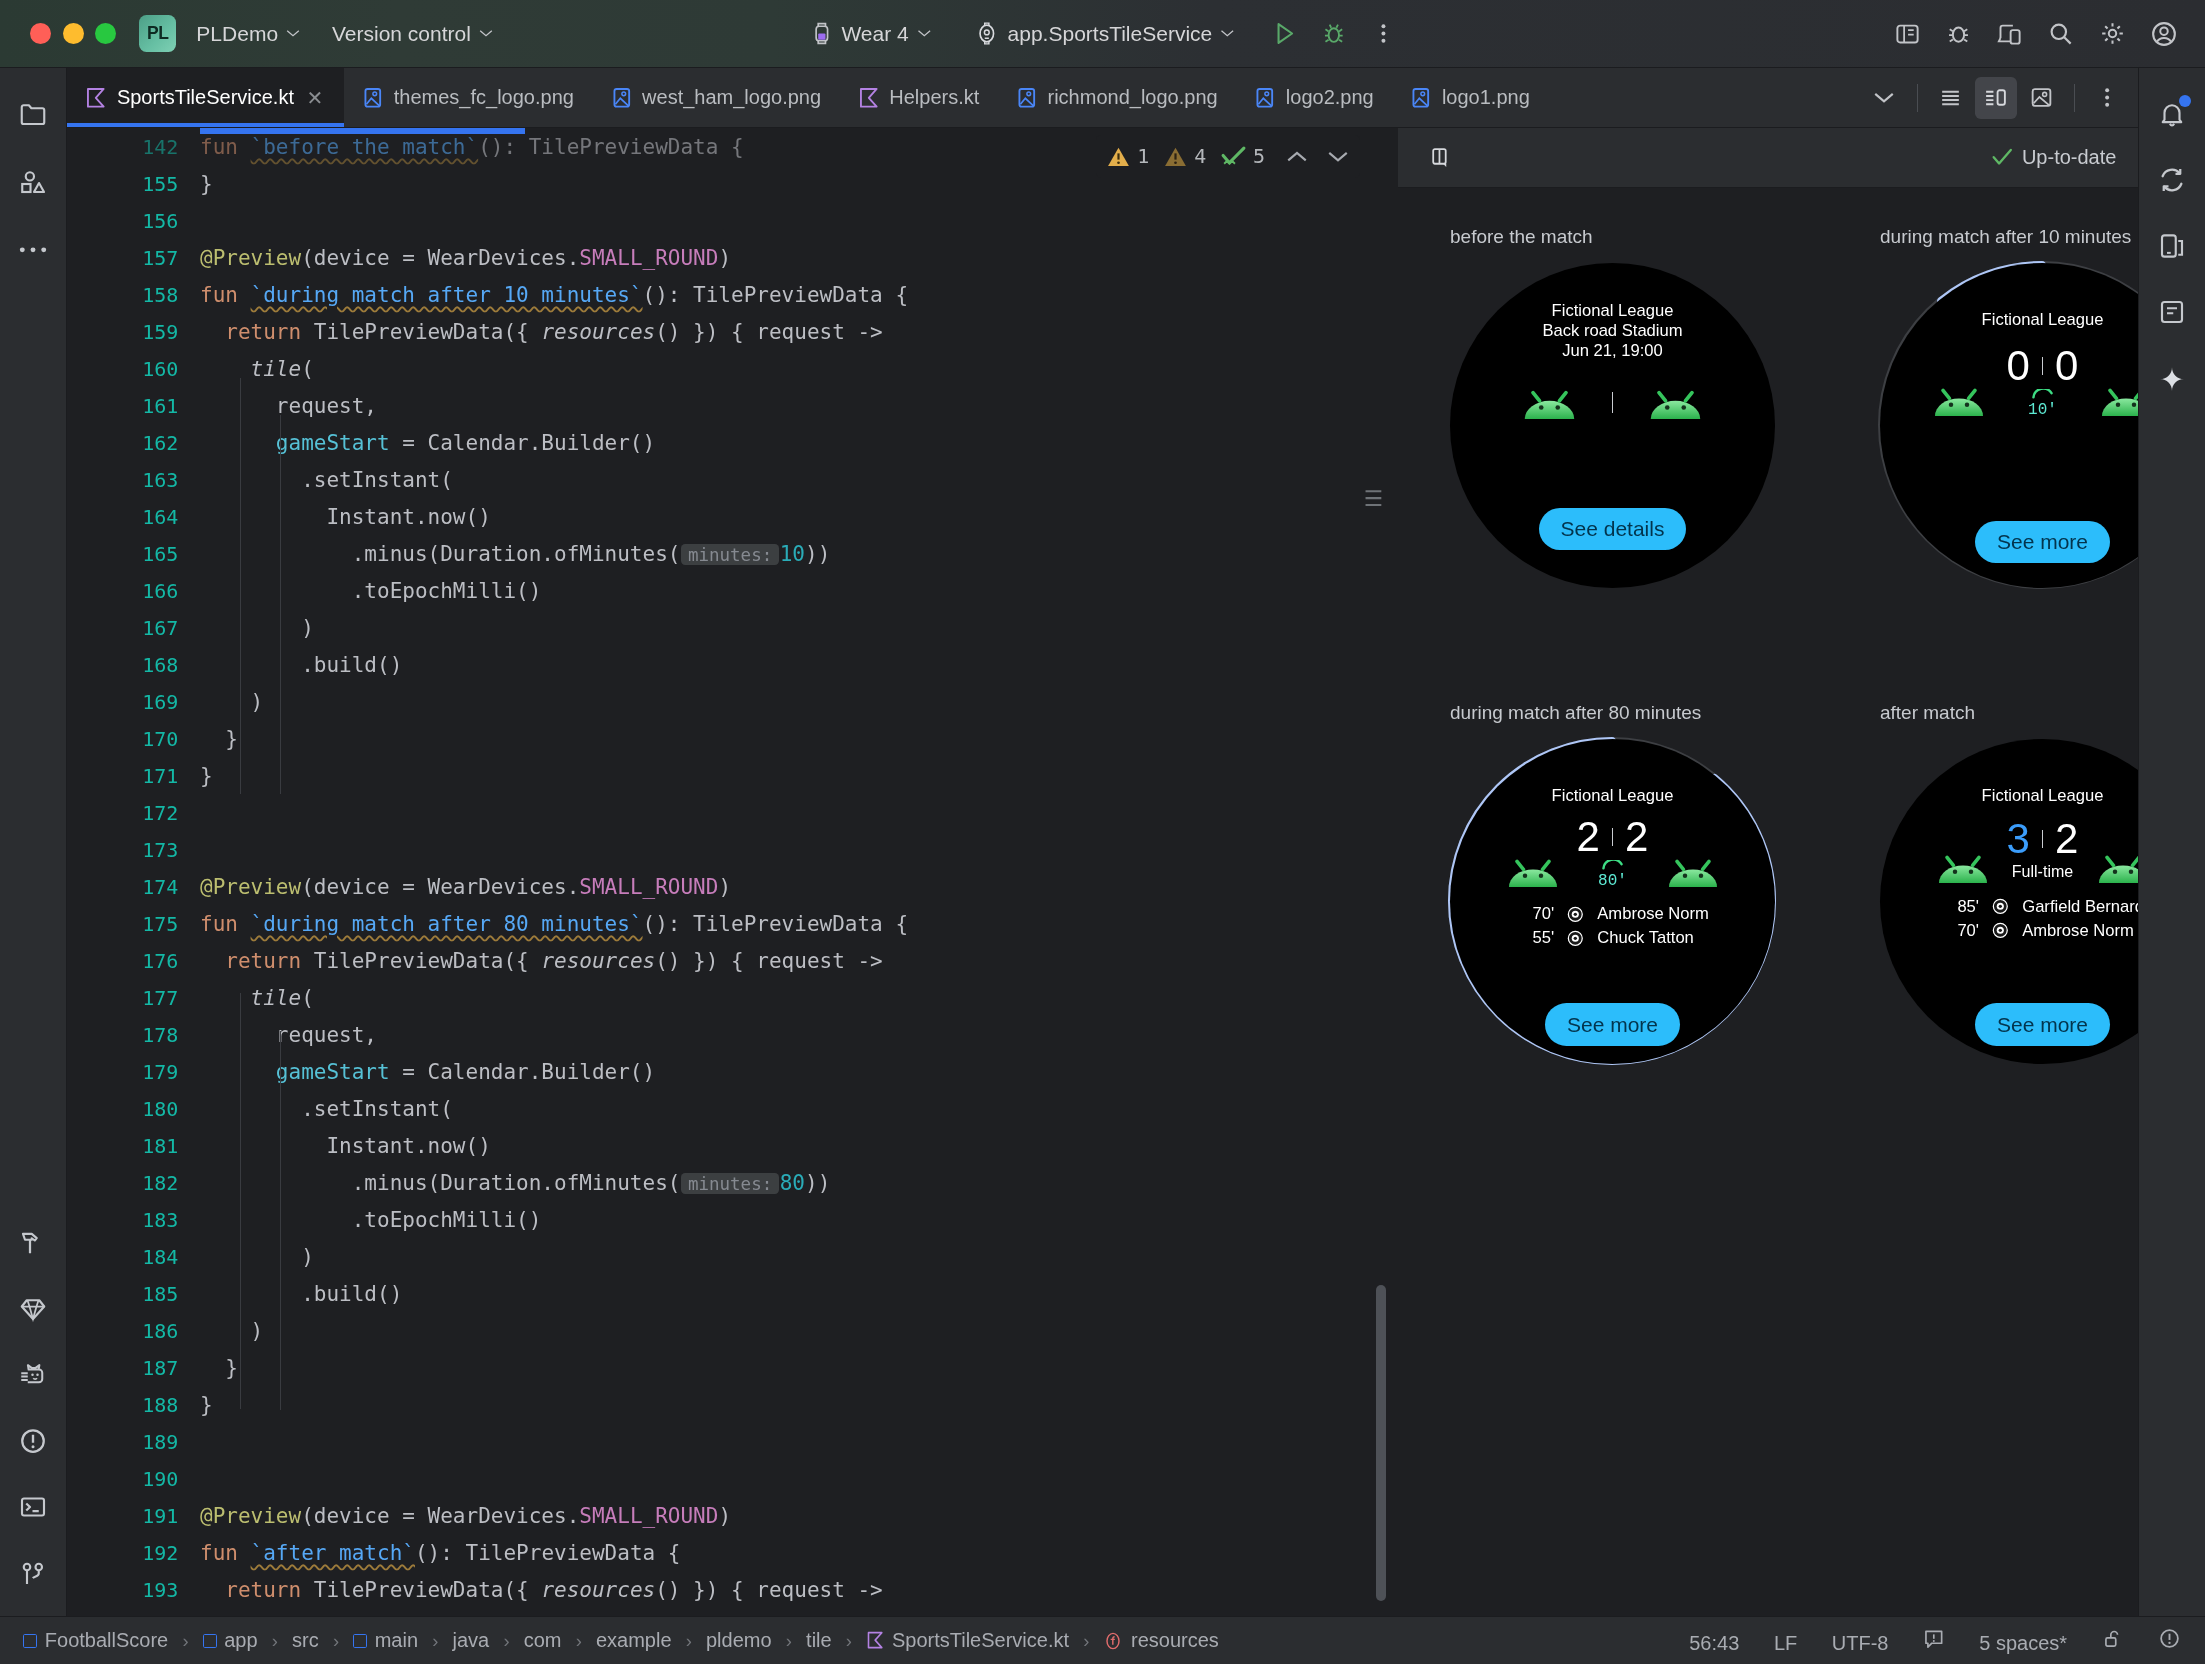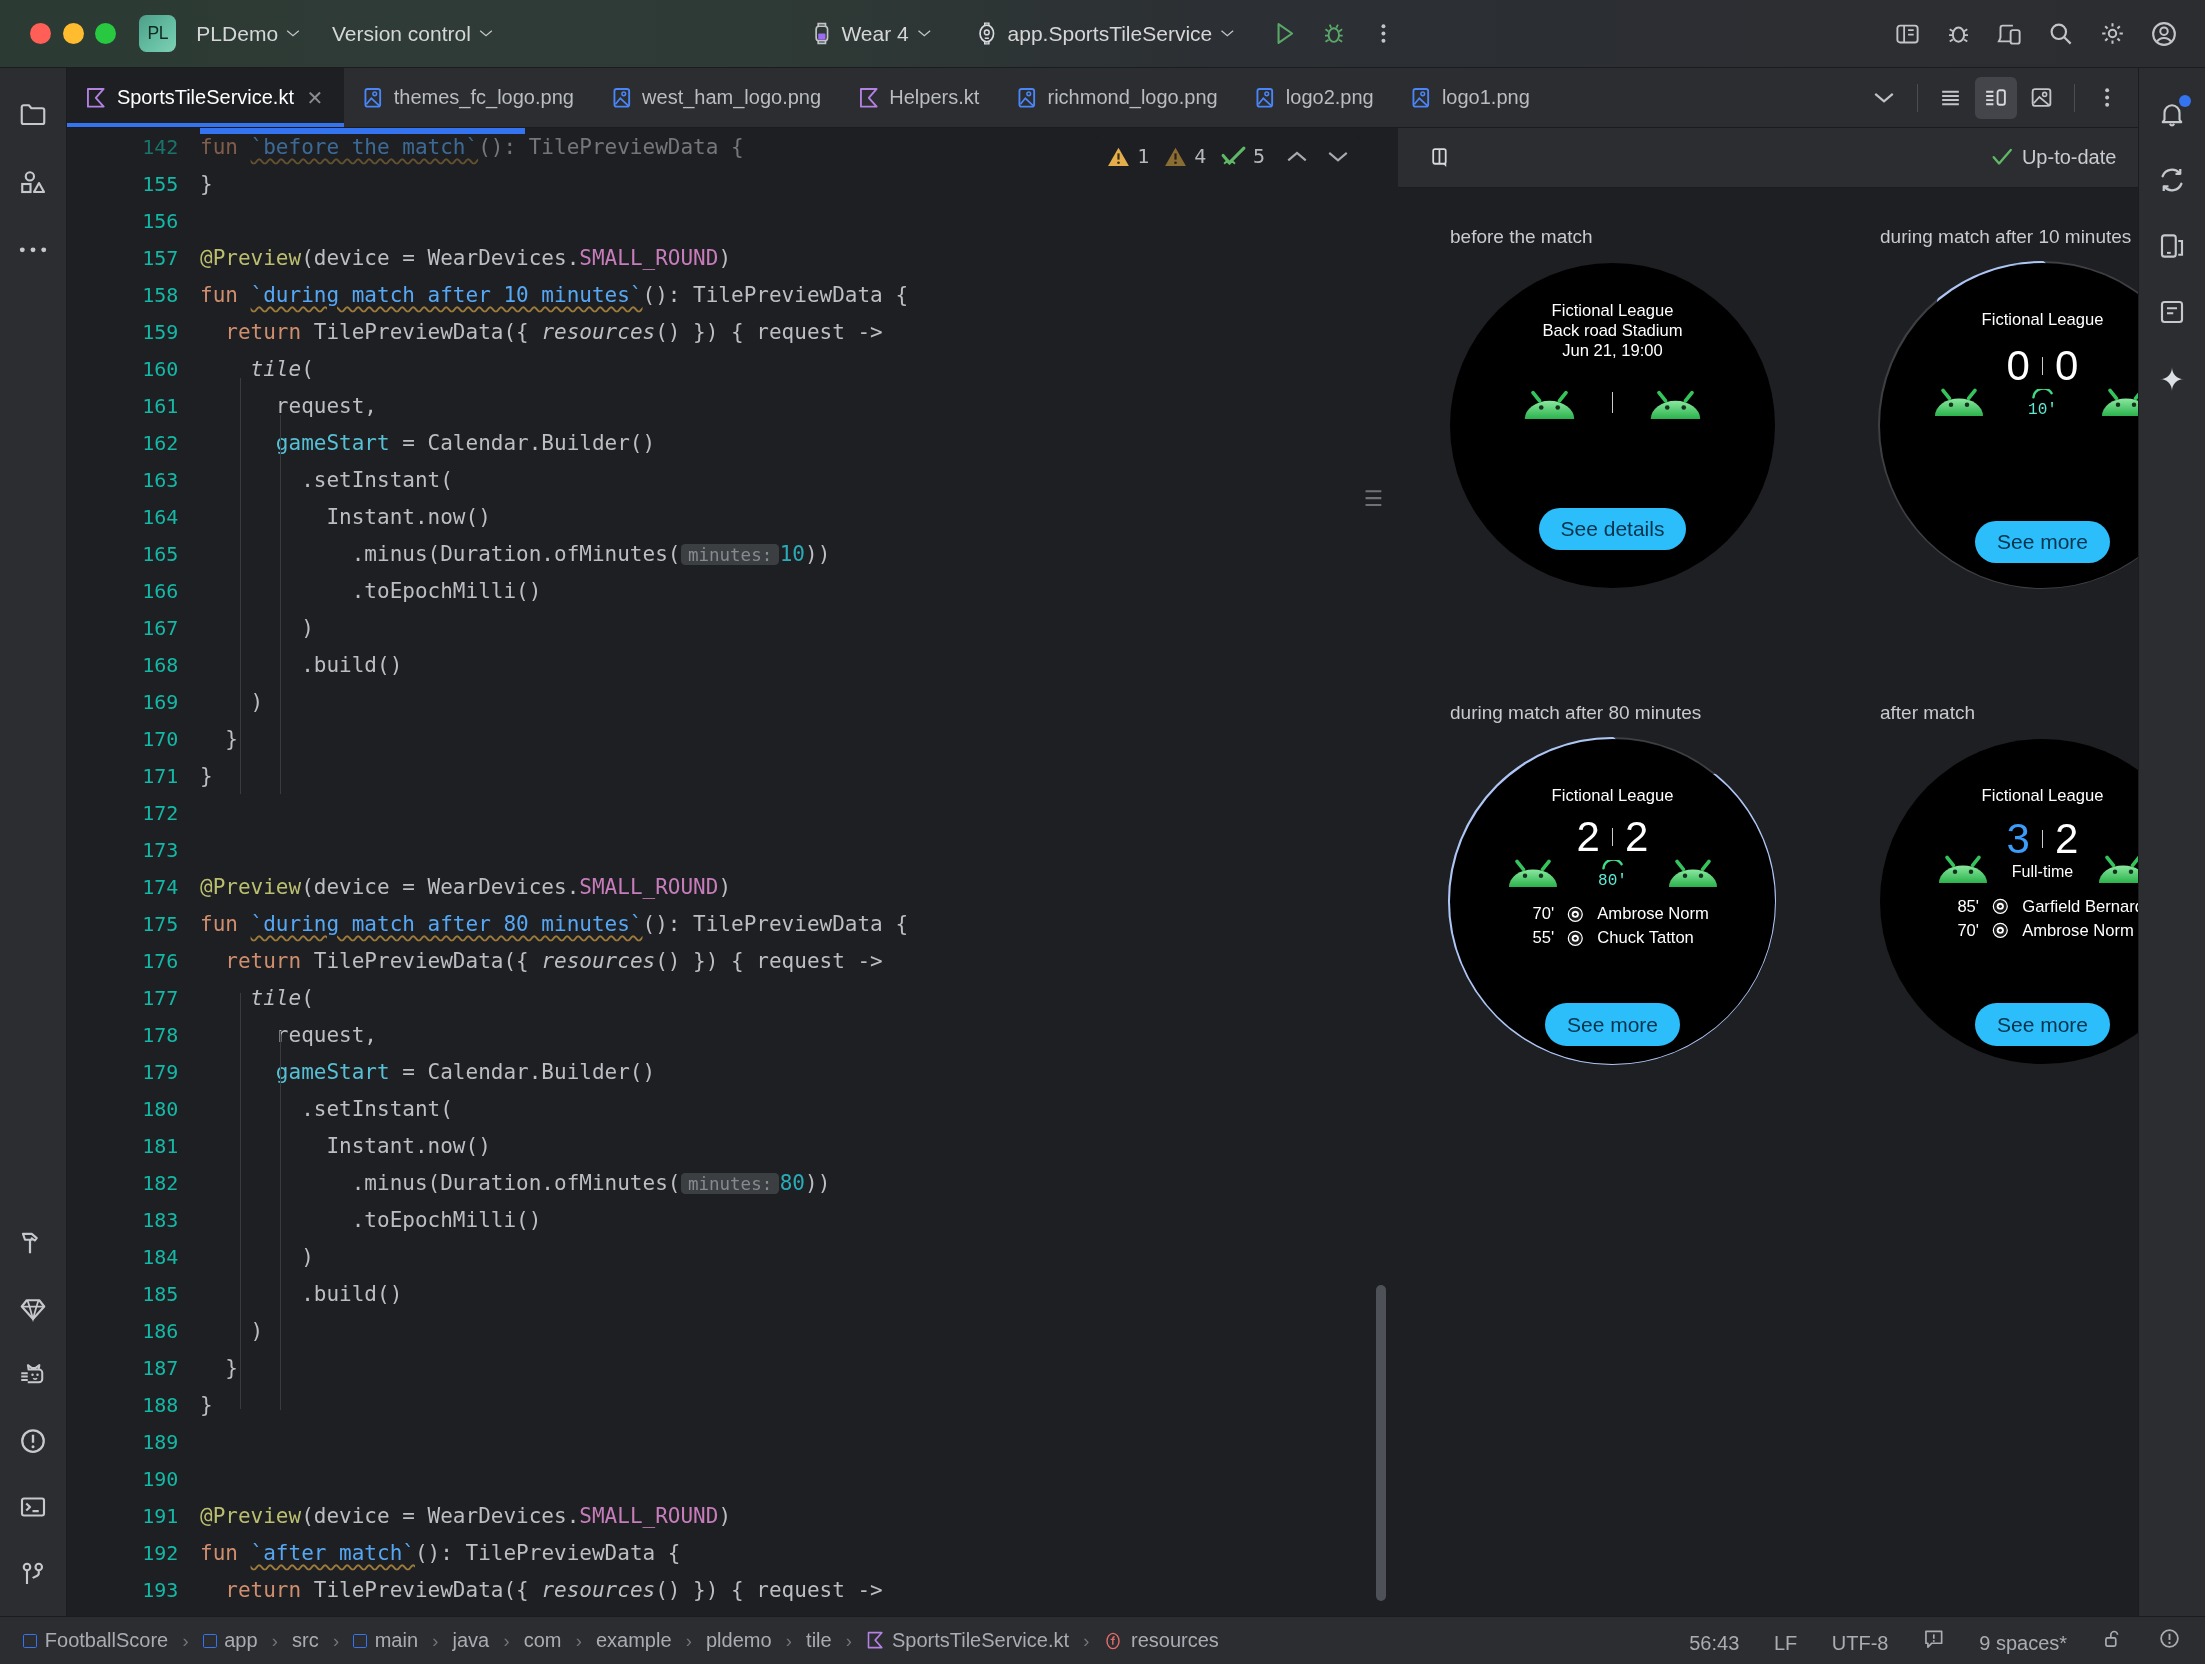--- a/index.html
+++ b/index.html
@@ -27,21 +27,21 @@
   }
   .traffic { display: flex; gap: 11.7px; align-items: center; margin-left: 10px; margin-right: 23px; }
   .dot { width: 21px; height: 21px; border-radius: 50%; }
   .dot.red { background: #ff5f57; }
   .dot.yellow { background: #febc2e; }
   .dot.green { background: #28c840; }
 
   .proj-badge {
     width: 37px; height: 37px; border-radius: 7.5px;
     background: linear-gradient(135deg,#4c9f87 0%, #67c0a4 60%, #7fd0b4 100%);
-    color: #0e2a22; font-size: 17.5px; font-weight: normal;
+    color: #0e2a22; font-size: 17.5px; font-weight: bold;
     display: flex; align-items: center; justify-content: center;
     letter-spacing: -0.4px;
   }
   .tb-item { display: flex; align-items: center; gap: 8.3px; color: #d6d6d8; font-size: 21px; padding: 5px 8.3px; border-radius: 5.8px; cursor: default; }
   .chev { width: 14px; height: 8.3px; display:inline-block; }
   .tb-center {
     position: absolute; left: 50%; transform: translateX(-50%);
     display: flex; align-items: center; gap: 6.7px;
   }
   .tb-right { margin-left: auto; display: flex; align-items: center; gap: 8.3px; }
@@ -963,21 +963,21 @@
       <span class="sitem">56:43</span>
       <span class="sitem">LF</span>
       <span class="sitem">UTF-8</span>
       <span class="sitem">
         <svg width="21.6" height="21.6" viewBox="0 0 22 22">
           <path d="M3 3.5h16v12H9l-4 4v-4H3z" stroke="#a9acb2" stroke-width="1.7" fill="none" stroke-linejoin="round"></path>
           <path d="M11 6.5v4.5" stroke="#a9acb2" stroke-width="1.7"></path>
             <circle cx="11" cy="13.2" r="1" fill="#a9acb2"></circle>
         </svg>
       </span>
-      <span class="sitem">9 spaces*</span>
+      <span class="sitem">5 spaces*</span>
       <span class="sitem">
         <svg width="21.6" height="21.6" viewBox="0 0 22 22">
           <rect x="4" y="10" width="10" height="8.5" rx="1.6" stroke="#a9acb2" stroke-width="1.7" fill="none"></rect>
           <path d="M9 10V7a3.4 3.4 0 016.8 0" stroke="#a9acb2" stroke-width="1.7" fill="none"></path>
         </svg>
       </span>
       <span class="sitem">
         <svg width="23" height="23" viewBox="0 0 22 22">
           <circle cx="11" cy="11" r="8" stroke="#a9acb2" stroke-width="1.7" fill="none"></circle>
           <path d="M11 6.4v6" stroke="#a9acb2" stroke-width="1.8"></path>

